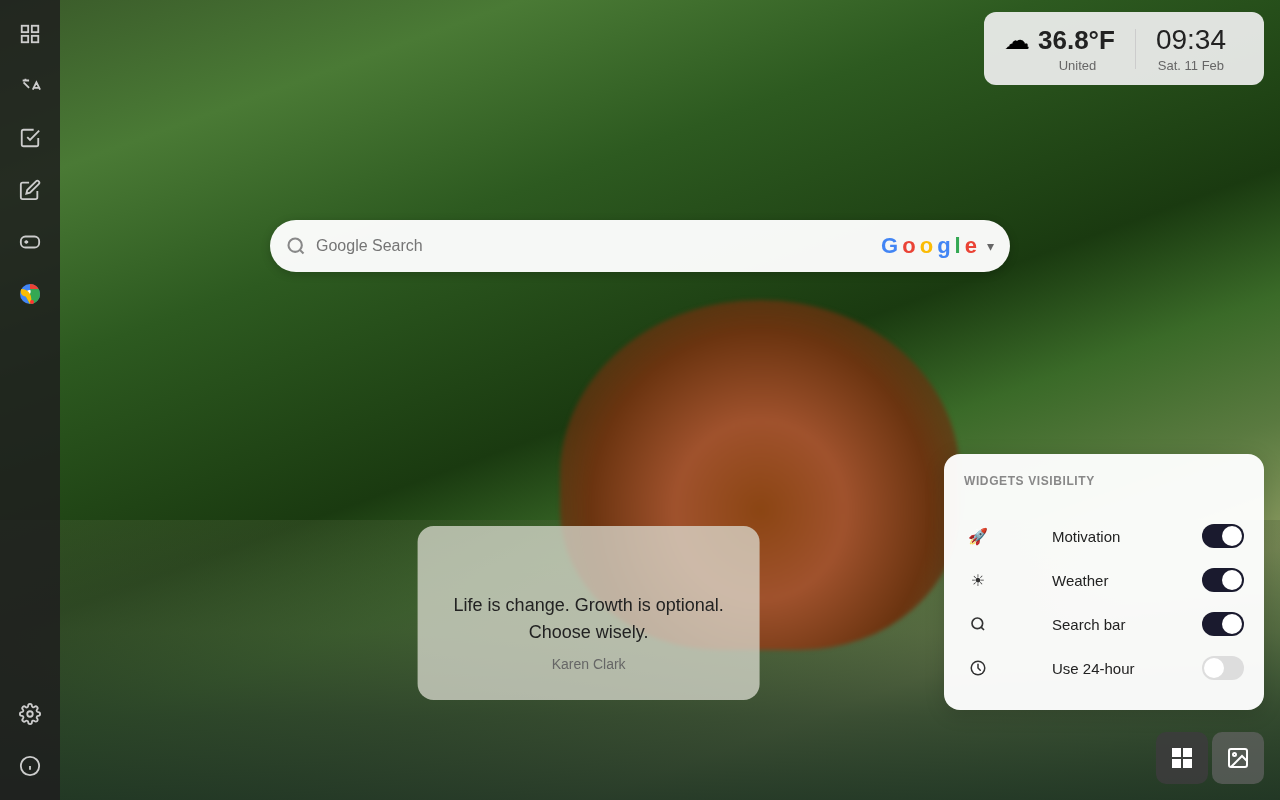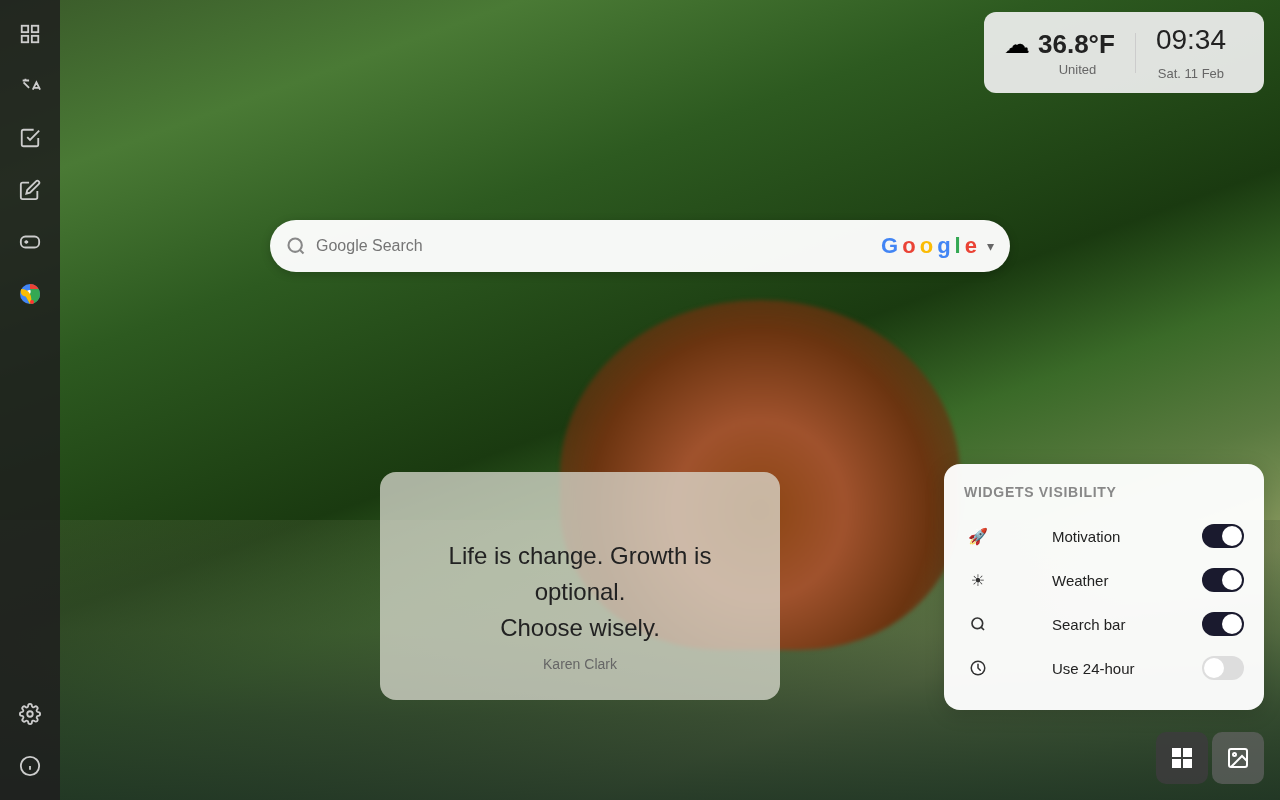--- a/index.html
+++ b/index.html
@@ -136,21 +136,21 @@
     #weather-divider {
       width: 1px;
       height: 40px;
       background: #ccc;
     }
 
     #weather-right {
       display: flex;
       flex-direction: column;
       align-items: center;
-      gap: 10px;
+      gap: 2px;
     }
 
     #clock-time {
       font-size: 28px;
       font-weight: 500;
       color: #222;
     }
 
     #clock-date {
       font-size: 13px;
@@ -216,21 +216,21 @@
       transform: translateX(-65%);
       background: rgba(220,220,210,0.75);
       border-radius: 16px;
       padding: 28px 36px;
       max-width: 400px;
       text-align: center;
       z-index: 10;
     }
 
     #quote-text {
-      font-size: 24px;
+      font-size: 18px;
       color: #222;
       line-height: 1.5;
       margin-bottom: 10px;
       margin-top: 38px;
     }
 
     #quote-author {
       font-size: 14px;
       color: #666;
     }
@@ -242,26 +242,26 @@
       right: 16px;
       background: rgba(255,255,255,0.96);
       border-radius: 16px;
       padding: 20px 20px;
       width: 320px;
       z-index: 10;
       box-shadow: 0 4px 20px rgba(0,0,0,0.15);
     }
 
     #widgets-panel-title {
-      font-size: 14px;
+      font-size: 12px;
       font-weight: 600;
       color: #888;
       letter-spacing: 0.05em;
       text-transform: uppercase;
-      margin-bottom: 14px;
+      margin-bottom: 26px;
     }
 
     .widget-row {
       display: flex;
       align-items: center;
       padding: 8px 0;
       gap: 12px;
     }
 
     .widget-icon {

